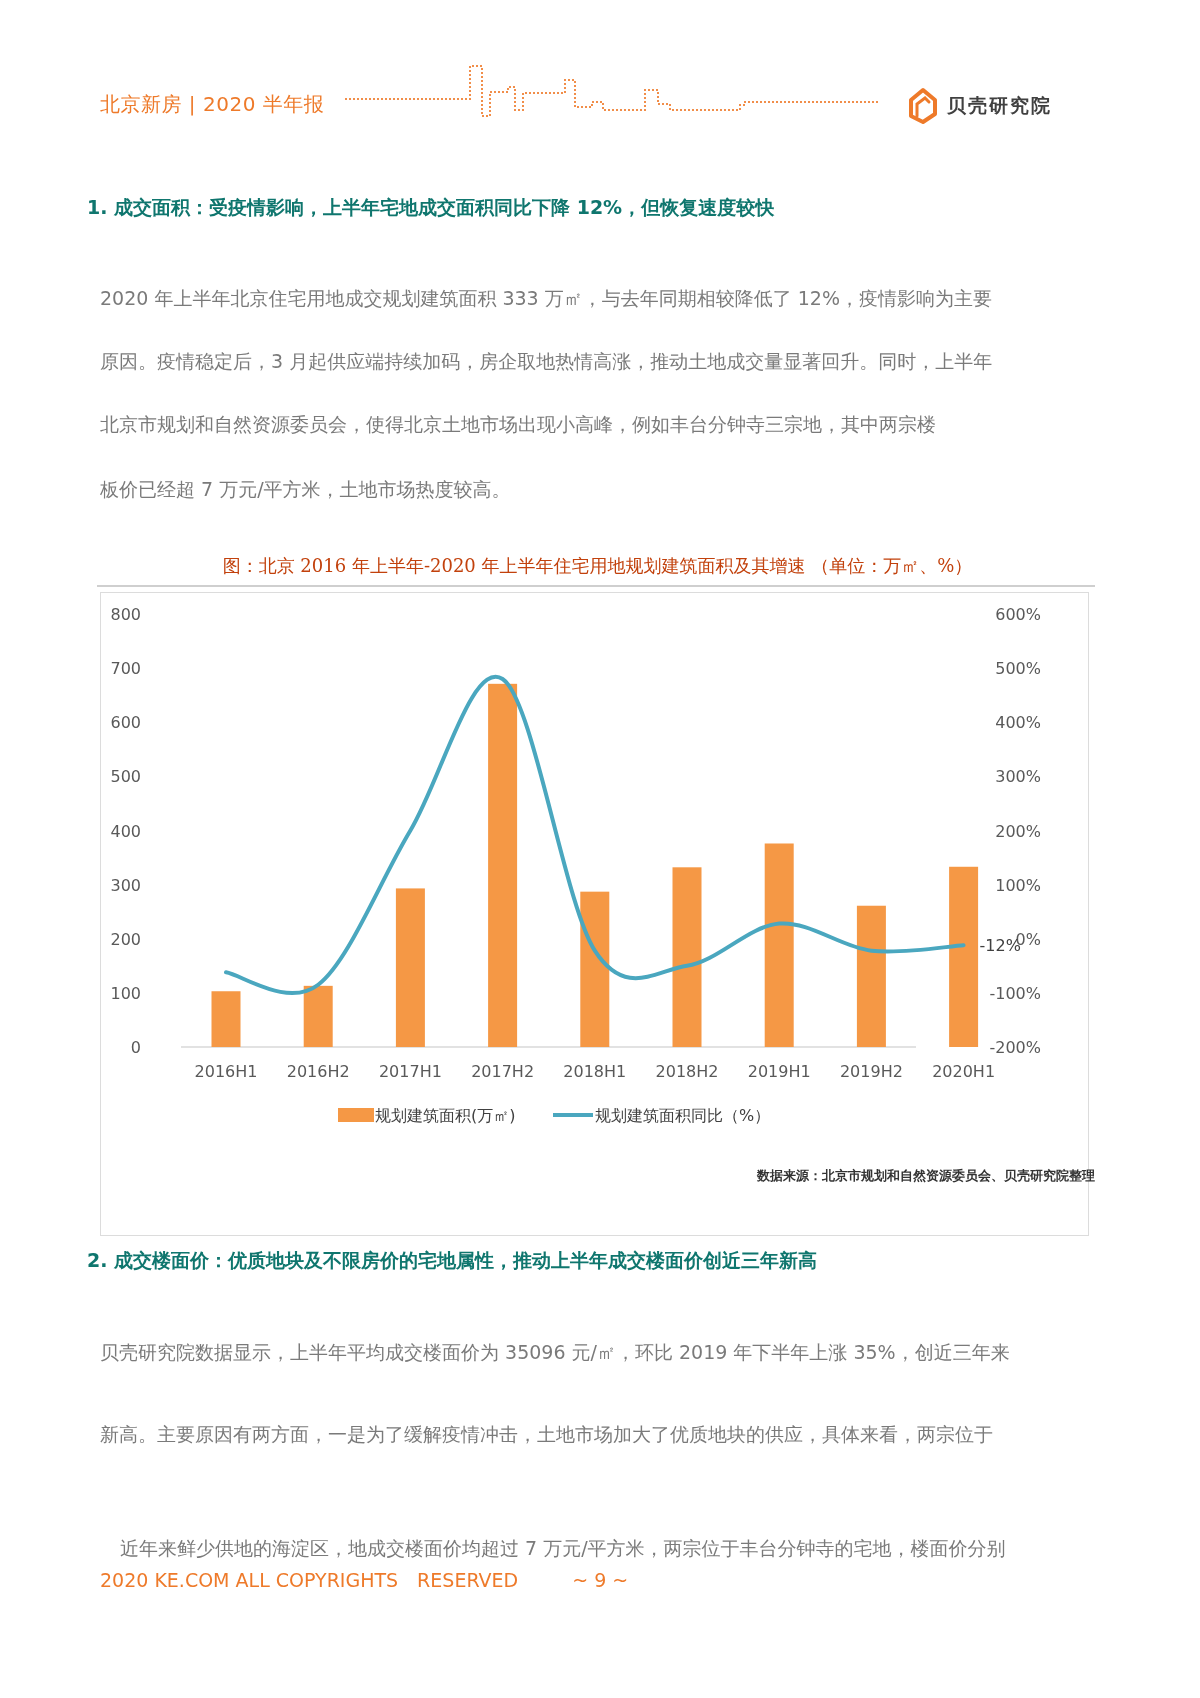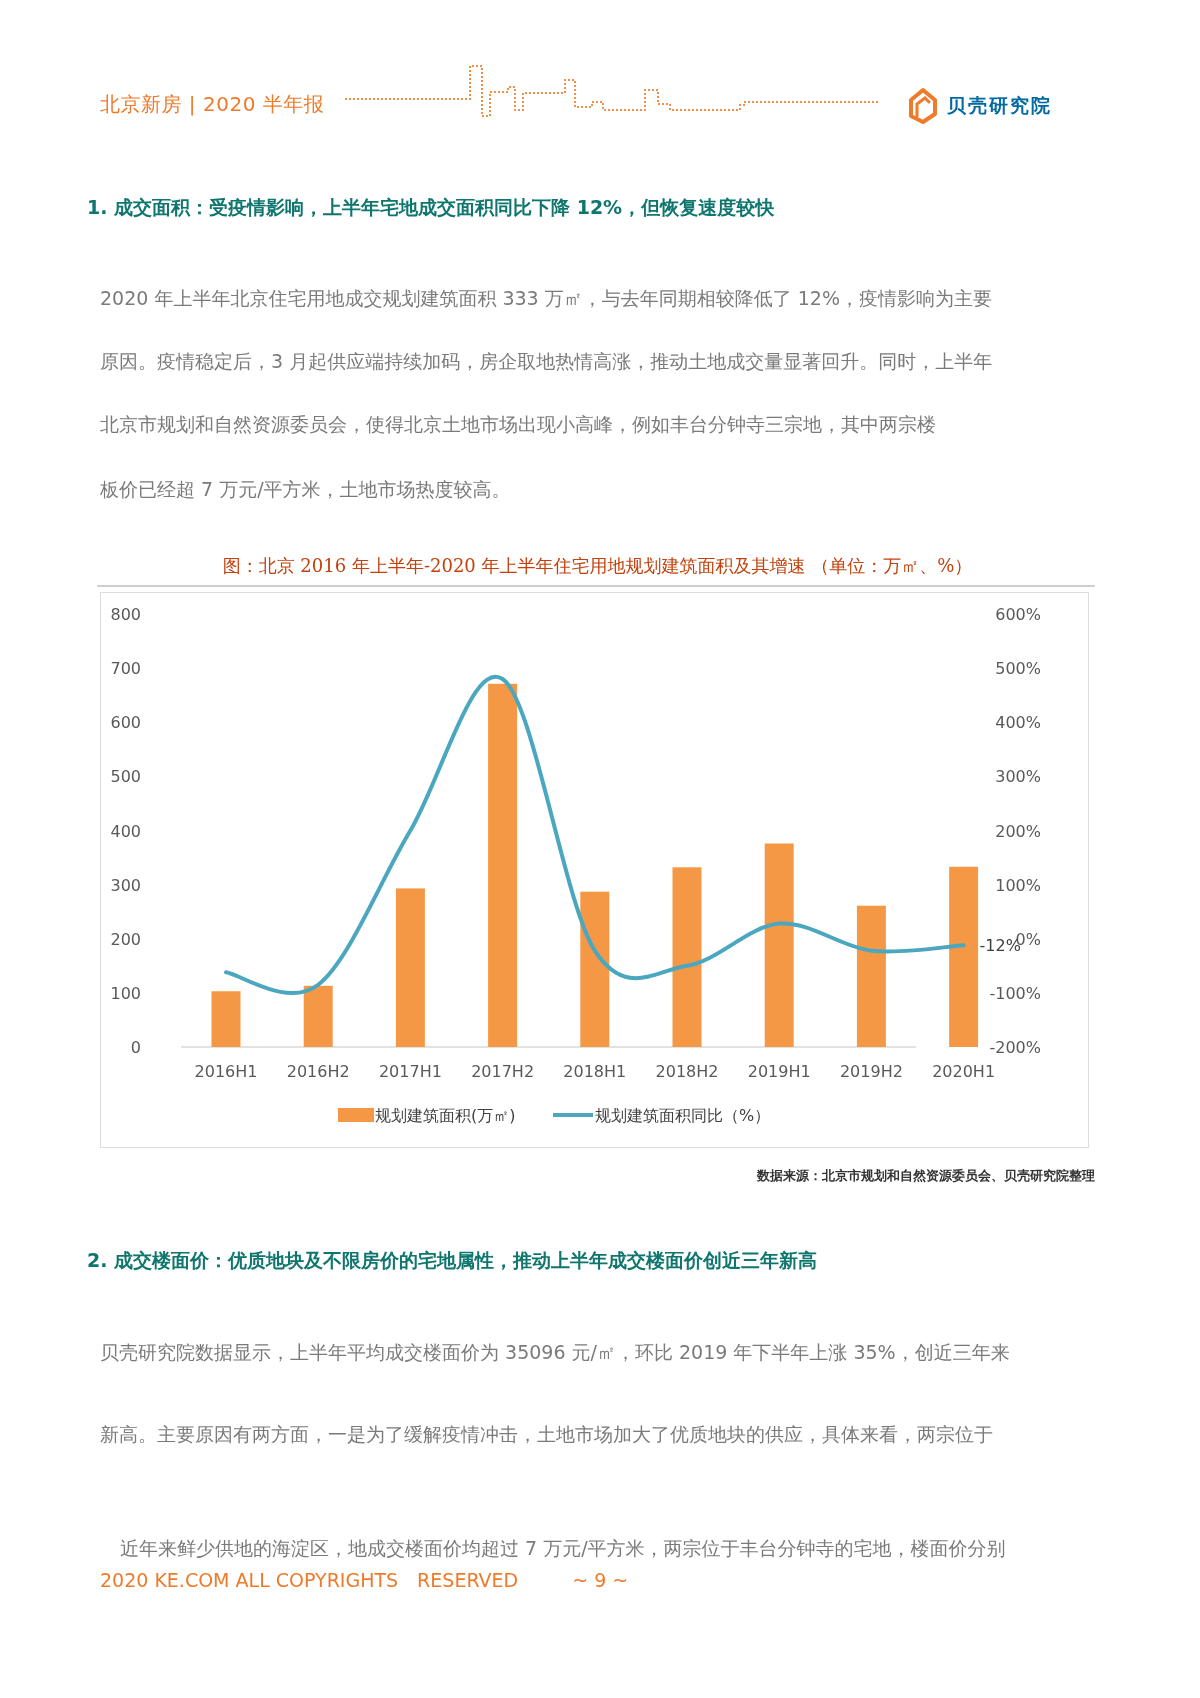--- a/index.html
+++ b/index.html
@@ -1,27 +1,27 @@
 <!DOCTYPE html>
 <html><head>
 <meta charset="utf-8">
 <style>
   html, body { margin:0; padding:0; background:#ffffff; }
   body { width:1200px; height:1698px; position:relative; overflow:hidden; font-family:"DejaVu Sans", "Liberation Sans", sans-serif; }
   .abs { position:absolute; }
   .hdr-title { left:100px; top:91px; font-size:20px; color:#ee7a2a; letter-spacing:0.5px; white-space:nowrap; }
   .skyline { left:340px; top:62px; }
   .logo { left:905px; top:86px; display:flex; align-items:center; gap:6px; }
-  .logo-text { font-size:19px; color:#0369a1; letter-spacing:2px; font-weight:bold; }
+  .logo-text { font-size:19px; color:#404040; letter-spacing:2px; font-weight:bold; }
   .h2 { left:87px; font-size:19px; font-weight:bold; color:#0f766e; white-space:nowrap; }
   .para { left:100px; width:995px; font-size:19px; color:#7a7a7a; white-space:nowrap; }
   .para .line { position:absolute; left:0; white-space:nowrap; }
   .caption { left:100px; width:995px; top:554px; text-align:center; font-family:"DejaVu Serif", "Liberation Serif", serif; font-size:18px; color:#c2410c; white-space:nowrap; }
   .rule { left:97px; top:585px; width:998px; height:2px; background:#cfcfcf; }
-  .chartbox { left:100px; top:592px; width:989px; height:556px; border:1px solid #dcdcdc; box-sizing:border-box; }
+  .chartbox { left:100px; top:592px; width:989px; height:644px; border:1px solid #dcdcdc; box-sizing:border-box; }
   .source { right:105px; top:1167px; font-size:13px; color:#333; font-weight:bold; white-space:nowrap;margin-left:35px; }
   .footer { left:100px; top:1568px; font-size:19px; color:#ee7a2a; white-space:nowrap; }
   .footer .page { margin-left:48px; }
   svg text { font-family:"DejaVu Sans", "Liberation Sans", sans-serif; }
 </style>
 </head>
 <body>
 
 <div class="abs hdr-title">北京新房 | 2020 半年报</div>
 

